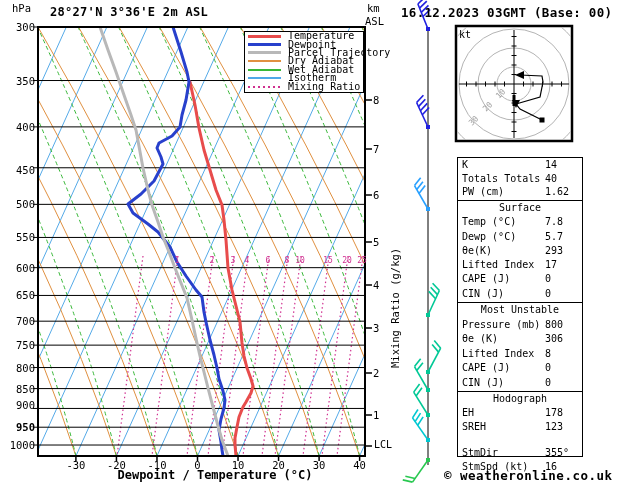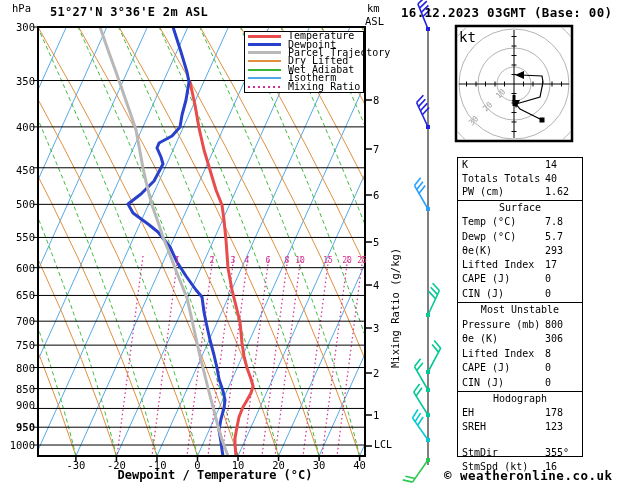--- a/index.html
+++ b/index.html
@@ -258,59 +258,59 @@
         <text transform="translate(472,126) rotate(-45)" font-size="8px" fill="#a0a0a0" font-family="&quot;DejaVu Sans Mono&quot;,&quot;Liberation Mono&quot;,monospace">30</text>
         <polyline points="542,120 520,109 516,104 540,97 543,82 542,76 520,75" fill="none" stroke="#000" stroke-width="1.2"></polyline>
         <rect x="539.5" y="117.5" width="5" height="5" fill="#000"></rect>
         <polygon points="512,100 520,100 516,108" fill="#000"></polygon>
         <line x1="514" y1="95" x2="514" y2="106" stroke="#000" stroke-width="3"></line>
         <polygon points="524,71 524,79 515,75" fill="#000"></polygon>
       </g>
     </svg>
 
   <div class="lbl" id="hpa" style="left:12px;top:2px;">hPa</div>
-  <div class="lbl bold" style="left:50px;top:5px;font-size:12px;letter-spacing:0.3px;">51°27'N 3°36'E 2m ASL</div>
+  <div class="lbl bold" style="left:50px;top:5px;font-size:12px;letter-spacing:0.3px;">28°27'N 3°36'E 2m ASL</div>
   <div class="lbl" style="left:367px;top:2px;">km</div>
   <div class="lbl" style="left:365px;top:15px;">ASL</div>
   <div class="lbl bold" style="left:401px;top:5px;font-size:12.5px;letter-spacing:0.3px;">16.12.2023 03GMT (Base: 00)</div>
 
   <div id="legend">
       <div class="leg-row">
         <div class="leg-swatch" style="height: 3px; background: rgb(232, 76, 76);"></div>
         <span class="leg-label">Temperature</span>
       </div>
       <div class="leg-row">
         <div class="leg-swatch" style="height: 3px; background: rgb(40, 64, 204);"></div>
         <span class="leg-label">Dewpoint</span>
       </div>
       <div class="leg-row">
         <div class="leg-swatch" style="height: 3px; background: rgb(184, 184, 184);"></div>
         <span class="leg-label">Parcel Trajectory</span>
       </div>
       <div class="leg-row">
         <div class="leg-swatch" style="height: 2px; background: rgb(224, 144, 64);"></div>
-        <span class="leg-label">Dry Lifted</span>
+        <span class="leg-label">Dry Adiabat</span>
       </div>
       <div class="leg-row">
         <div class="leg-swatch" style="height: 2px; background: rgb(56, 184, 56);"></div>
         <span class="leg-label">Wet Adiabat</span>
       </div>
       <div class="leg-row">
         <div class="leg-swatch" style="height: 2px; background: rgb(80, 168, 232);"></div>
         <span class="leg-label">Isotherm</span>
       </div>
       <div class="leg-row">
         <div class="leg-swatch" style="height: 2px; background: repeating-linear-gradient(90deg, rgb(208, 48, 144) 0px, rgb(208, 48, 144) 2px, transparent 2px, transparent 5px);"></div>
         <span class="leg-label">Mixing Ratio</span>
       </div>
     </div>
 
   <div class="lbl" style="left:374px;top:439px;font-size:10px;">LCL</div>
   <div class="lbl bold" style="left:113px;top:468px;width:204px;text-align:center;font-size:12px;">Dewpoint / Temperature (°C)</div>
-  <div class="lbl" style="left:459px;top:29px;font-size:14px;z-index:2;">kt</div>
+  <div class="lbl" style="left:459px;top:29px;font-size:10px;z-index:2;">kt</div>
 
   <div id="tables">
       <div class="tbox" style="top: 157px; height: 44.5px;">
         <div class="trow" style="height: 13.6667px; line-height: 13.6667px;">
           <span class="rl">K</span>
           <span class="rv">14</span>
         </div>
         <div class="trow" style="height: 13.6667px; line-height: 13.6667px;">
           <span class="rl">Totals Totals</span>
           <span class="rv">40</span>

